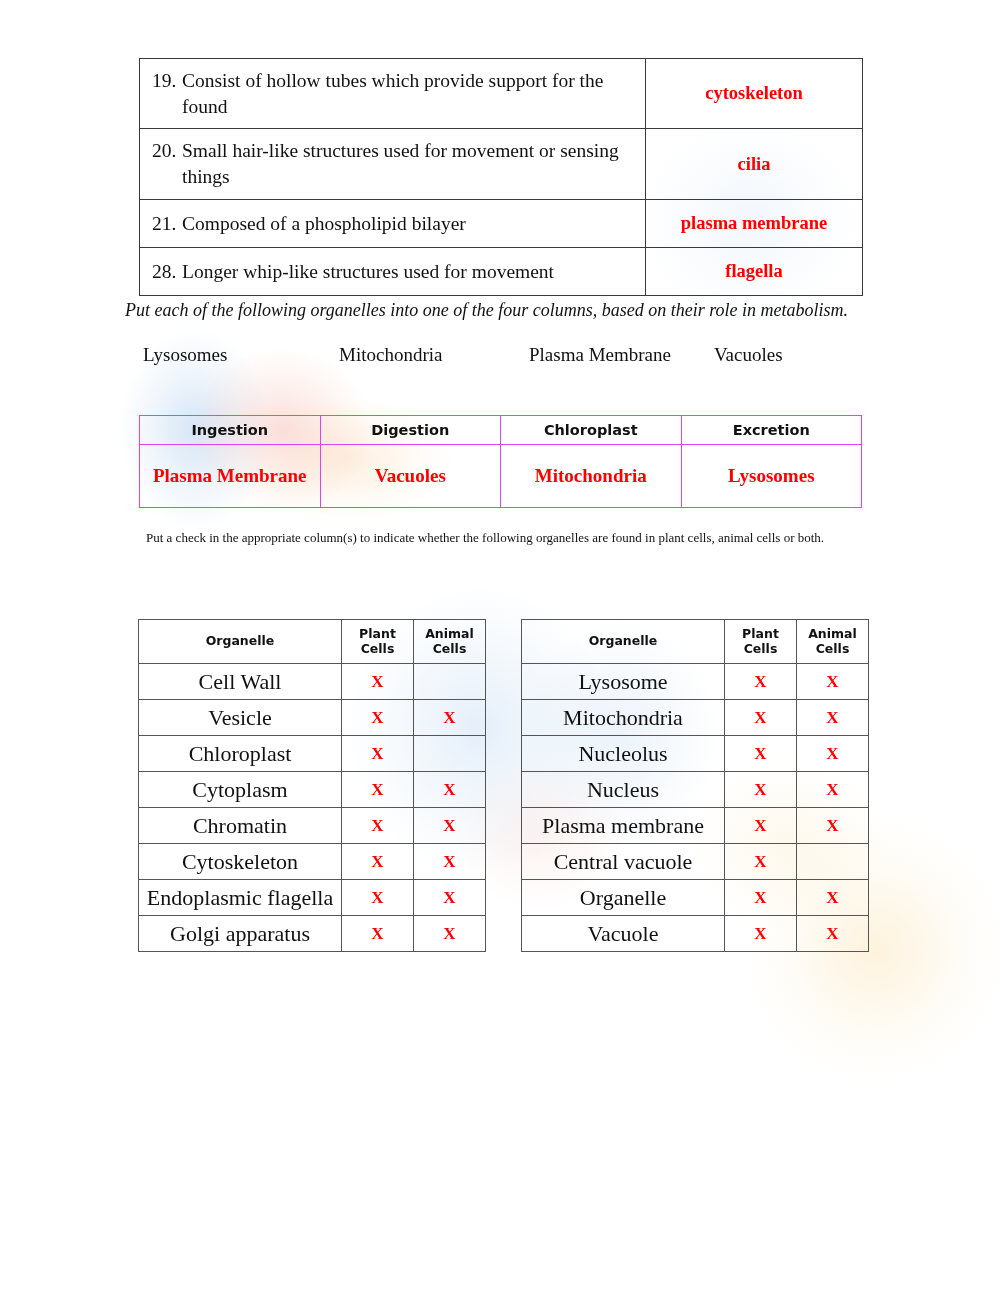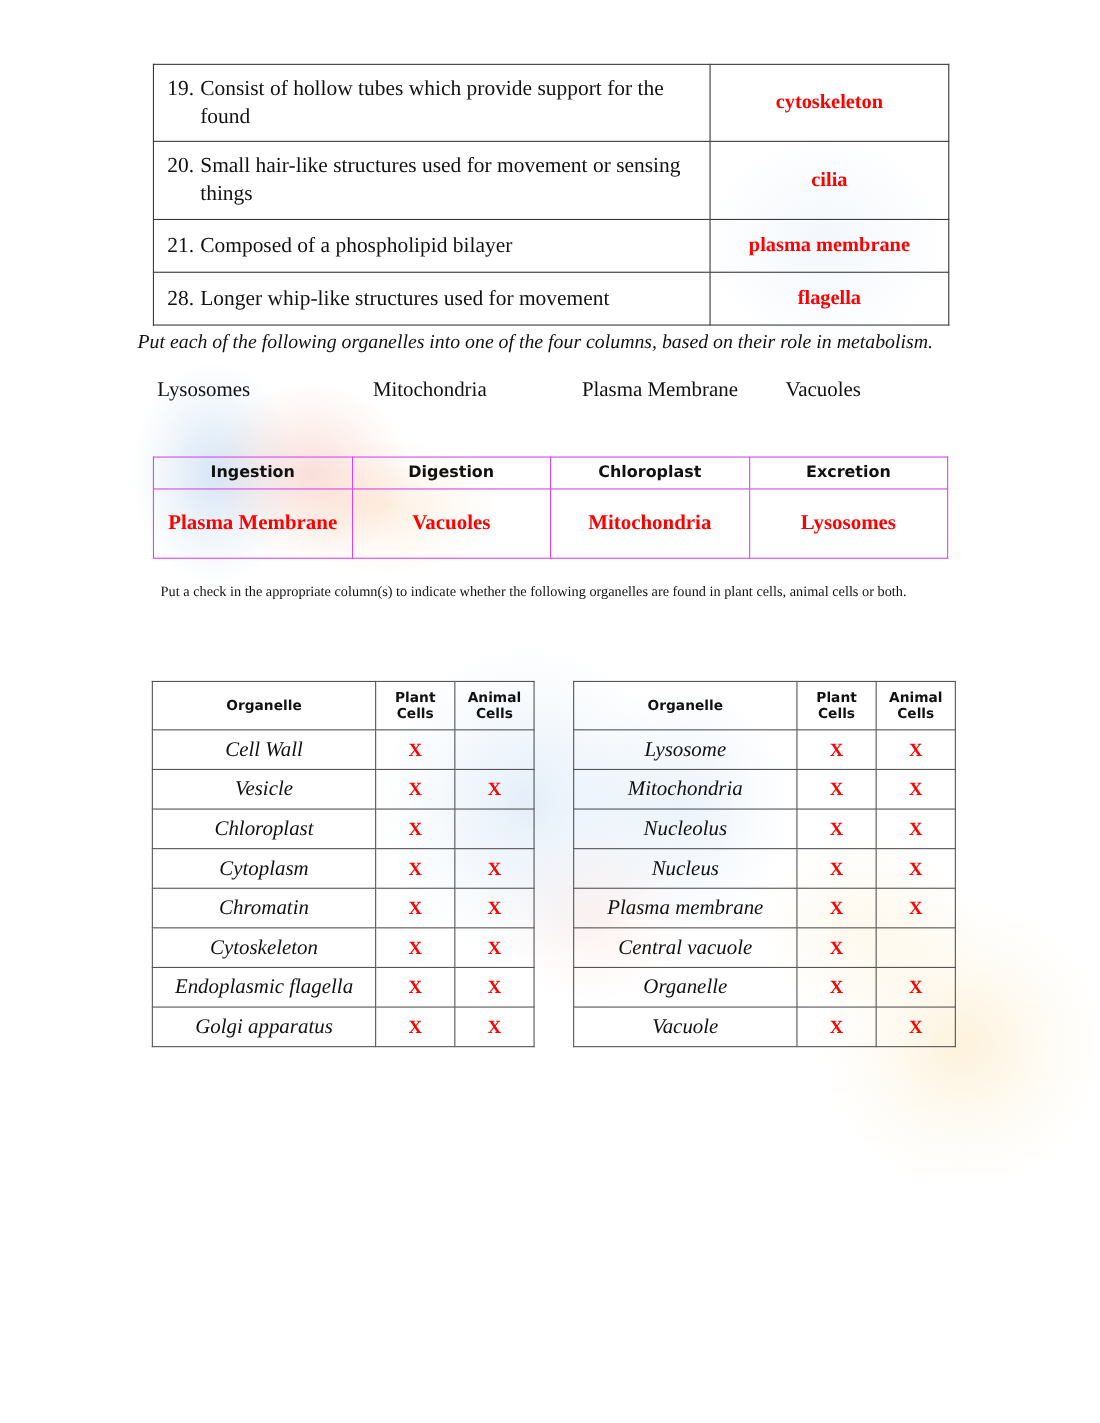--- a/index.html
+++ b/index.html
@@ -182,25 +182,24 @@
     text-align: center;
     line-height: 1.18;
     height: 44px;
     padding: 2px 1px;
   }
   .org-table th.c-org { width: 203px; }
   .org-table th.c-pl  { width: 72px; }
   .org-table th.c-an  { width: 72px; }
   .org-table td.name {
     text-align: center;
-    font-size: 19px;
+    font-size: 22px;
     color: #111;
     height: 36px;
     padding: 2px 4px;
-    font-style: italic;
   }
   .org-table td.mark {
     text-align: center;
     font-weight: bold;
     color: #ff0000;
     font-size: 17px;
     height: 36px;
   }
 </style>
 </head>

